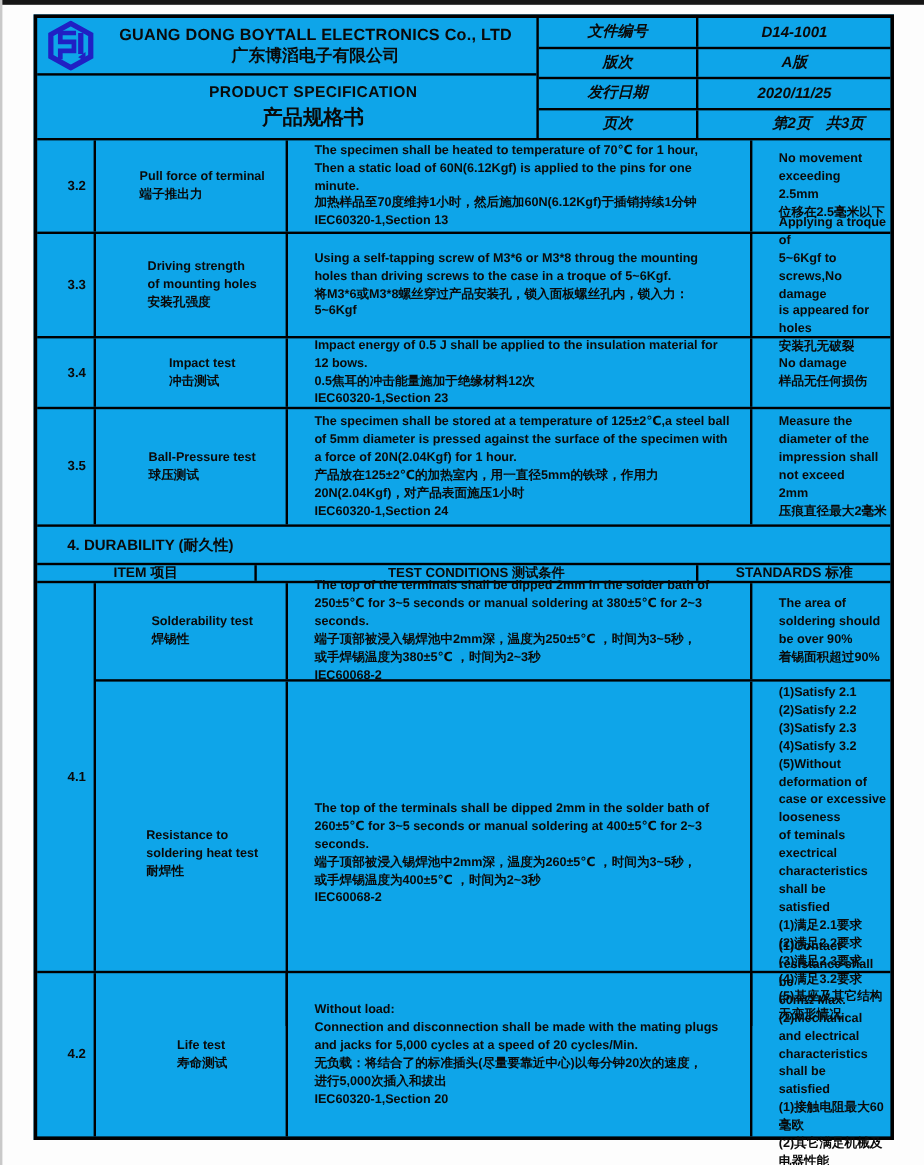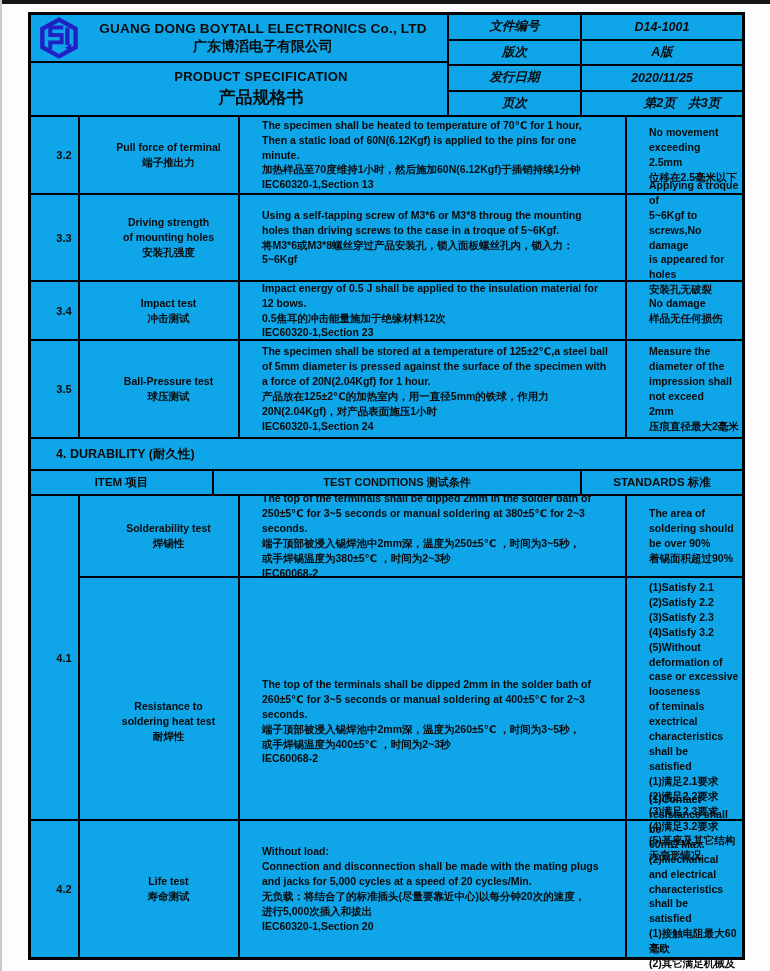--- a/index.html
+++ b/index.html
@@ -33,33 +33,33 @@
   .meta-row { flex: 1; display: flex; border-bottom: 2px solid #000; font-style: italic; }
   .meta-row:last-child { border-bottom: none; gap: 40px; }
   .meta-label { width: 133px; border-right: 2px solid #000; display: flex; align-items: center; justify-content: center; font-size: 12.5px; }
   .meta-value { flex: 1; display: flex; align-items: center; justify-content: center; font-size: 12.5px; }
 
   
   .trow { display: flex; border-bottom: 2px solid #000; }
   .trow.last { border-bottom: none; }
   .cell { border-right: 2px solid #000; display: flex; align-items: center; white-space: pre-line; margin-left: 19px; }
   .c-num  { width: 30px; justify-content: center; font-size: 11px; }
-  .c-item { width: 141px; justify-content: center; text-align: center; font-size: 10.5px; line-height: 1.42; padding: 2px; }
+  .c-item { width: 141px; justify-content: center; font-size: 10.5px; line-height: 1.42; padding: 2px; }
   .c-cond { width: 368px; font-size: 10.5px; line-height: 1.42; padding: 2px 3px; }
   .c-std  { flex: 1; border-right: none; font-size: 10.5px; line-height: 1.42; padding: 2px 3px; }
 
   .r32 { height: 78px; }
   .r33 { height: 87px; }
   .r34 { height: 59px; }
   .r35 { height: 98px; }
 
   .rsec { height: 32px; }
   .rsec .sec-title { flex: 1; border-right: none; display: flex; align-items: center; padding-left: 6px; font-size: 12.5px; white-space: pre; }
 
-  .rhead { height: 25px; }
+  .rhead { height: 15px; }
   .h-item { width: 183px; border-right: 2px solid #000; display: flex; align-items: center; justify-content: center; font-size: 11.5px; }
   .h-cond { width: 368px; border-right: 2px solid #000; display: flex; align-items: center; justify-content: center; font-size: 11px; }
   .h-std  { flex: 1; display: flex; align-items: center; justify-content: center; font-size: 11.5px; }
 
   .r41 { height: 325px; }
   .sub-col { flex: 1; display: flex; flex-direction: column; }
   .subrow { display: flex; }
   .sub41a { height: 82px; border-bottom: 2px solid #000; }
   .sub41b { flex: 1; }
   .r42 { height: 136px; }

